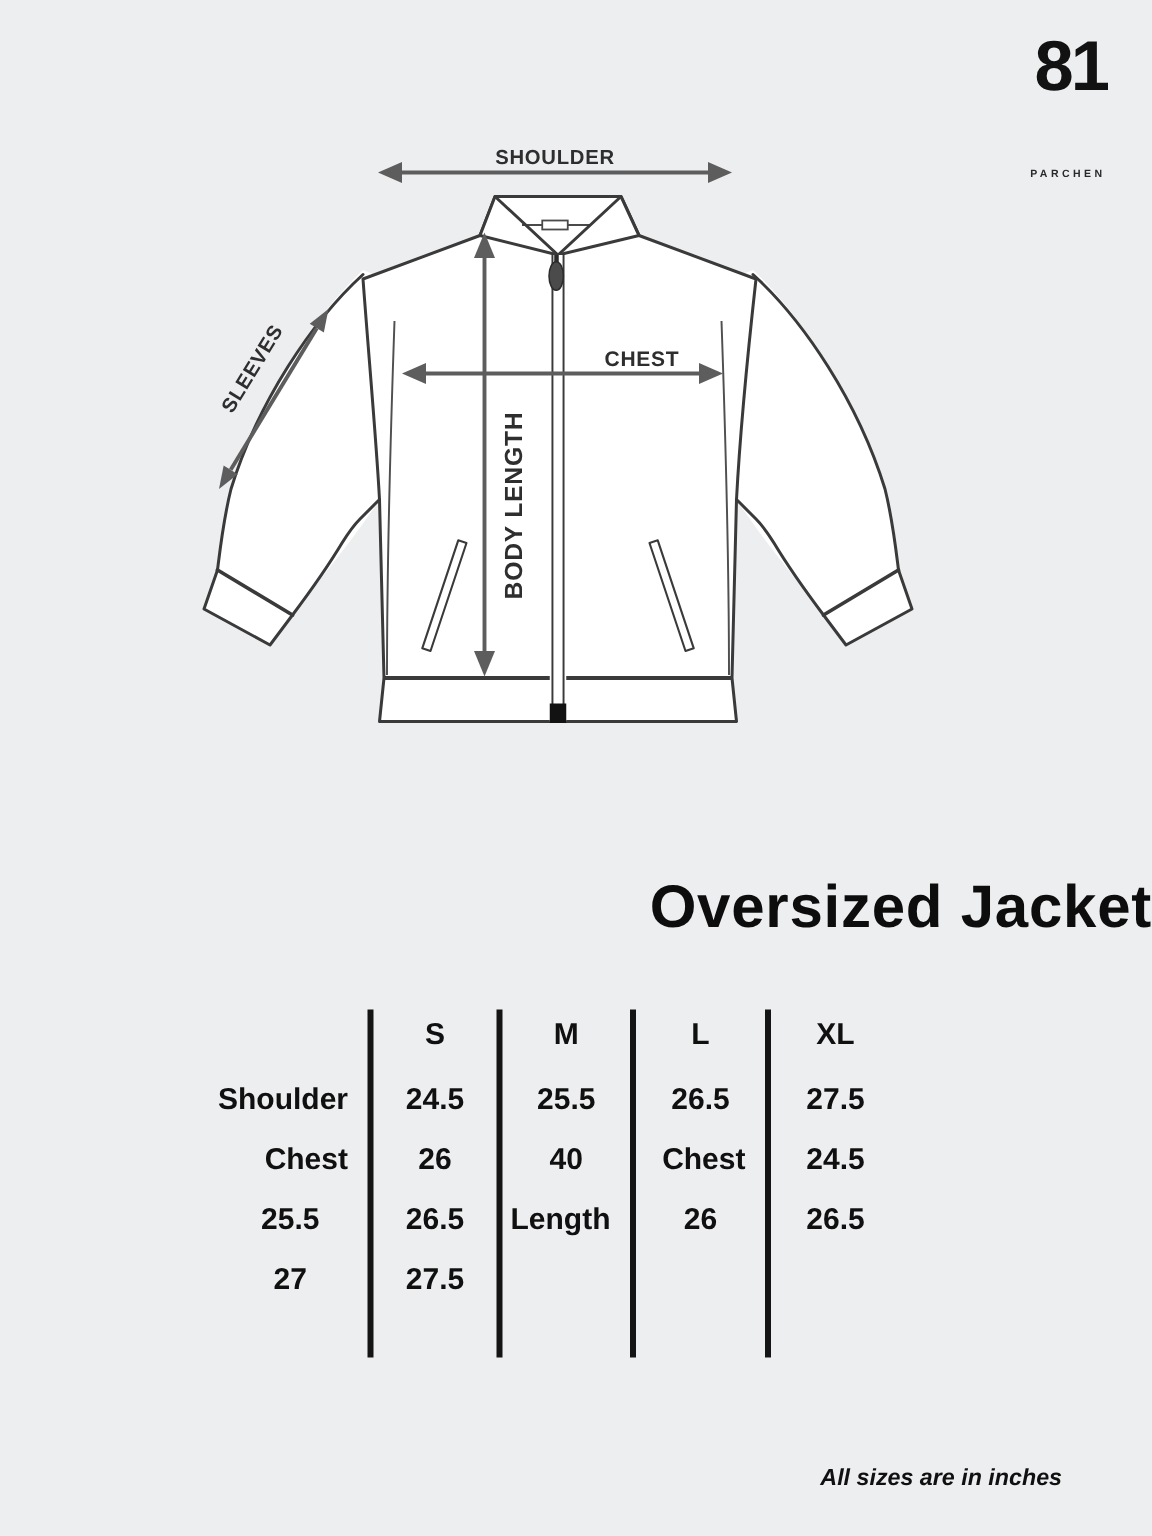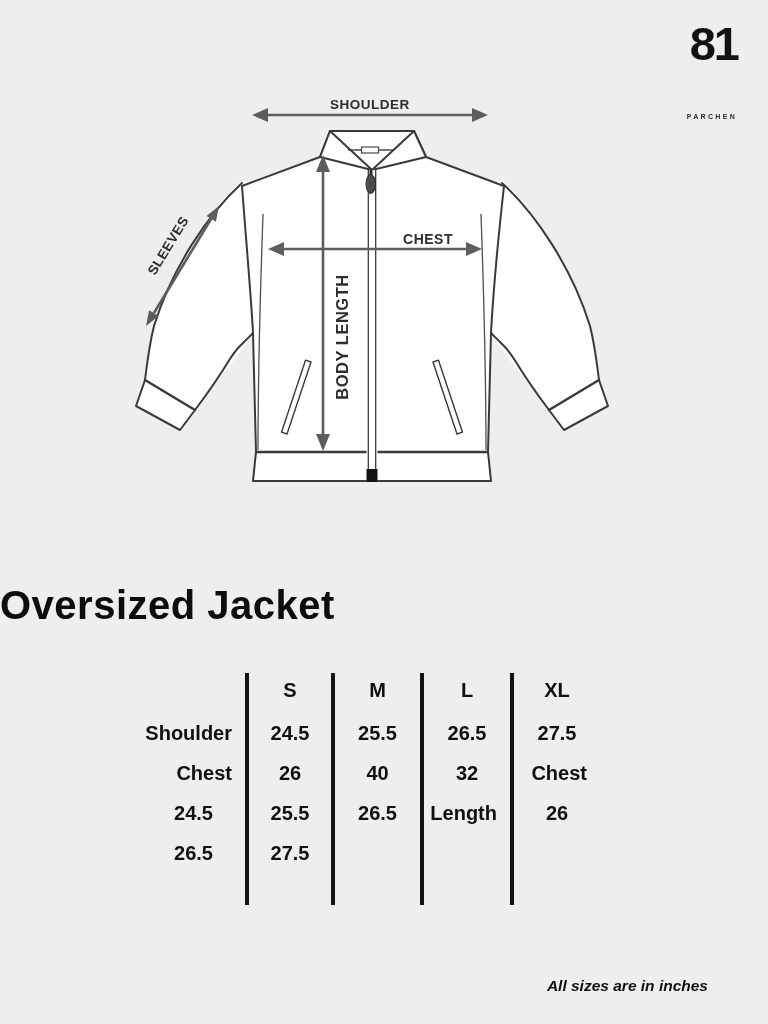--- a/index.html
+++ b/index.html
@@ -19,21 +19,21 @@
   }
   .logo-subtext{
     font-size:7px;font-weight:bold;letter-spacing:2.3px;color:#2a2a2a;margin-top:2px;margin-right:1px;
   }
   
   .diagram{position:absolute;top:0;left:0;}
   .diagram text{font-family:"Liberation Sans",sans-serif;font-weight:bold;fill:#2e2e2e;}
   
   .title{
     position:absolute;top:583px;left:0;width:768px;
-    text-align:left;font-size:40px;font-weight:bold;color:#0d0d0d;
+    text-align:right;font-size:40px;font-weight:bold;color:#0d0d0d;
     letter-spacing:0.5px;
   }
   
   .size-table{
     position:absolute;top:673px;left:140px;width:462px;height:232px;
   }
   .tbl-line{position:absolute;top:0;width:3.5px;height:232px;background:#141414;}
   .tbl-grid{
     position:absolute;top:0;left:0;width:462px;
     display:grid;
@@ -168,27 +168,27 @@
 
     <div class="tbl-cell row-label">Shoulder</div>
     <div class="tbl-cell">24.5</div>
     <div class="tbl-cell">25.5</div>
     <div class="tbl-cell">26.5</div>
     <div class="tbl-cell">27.5</div>
 
     <div class="tbl-cell row-label">Chest</div>
     <div class="tbl-cell">26</div>
     <div class="tbl-cell">40</div>
-    <div class="tbl-cell">32</div>
 
     <div class="tbl-cell row-label">Chest</div>
     <div class="tbl-cell">24.5</div>
     <div class="tbl-cell">25.5</div>
     <div class="tbl-cell">26.5</div>
 
     <div class="tbl-cell row-label">Length</div>
     <div class="tbl-cell">26</div>
     <div class="tbl-cell">26.5</div>
+    <div class="tbl-cell">27</div>
     <div class="tbl-cell">27.5</div>
   </div>
 </div>
 
 <div class="footer-note">All sizes are in inches</div>
 
 </body></html>

